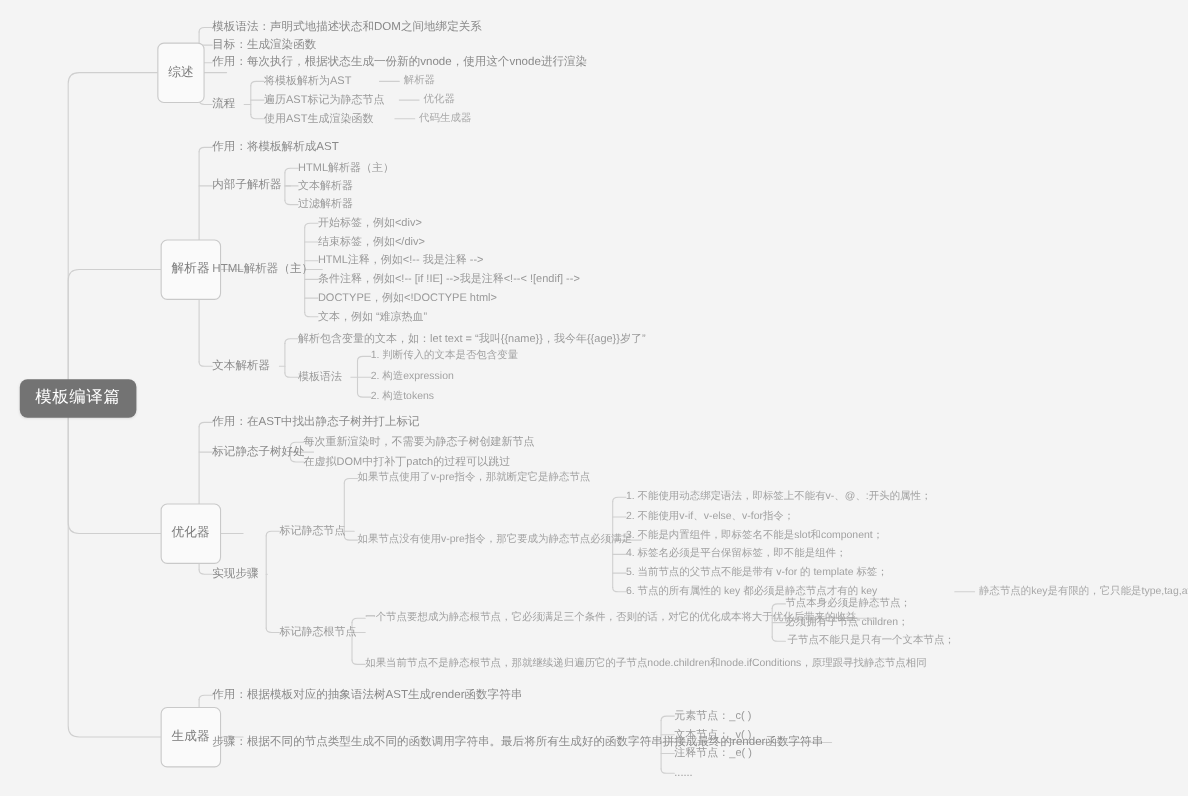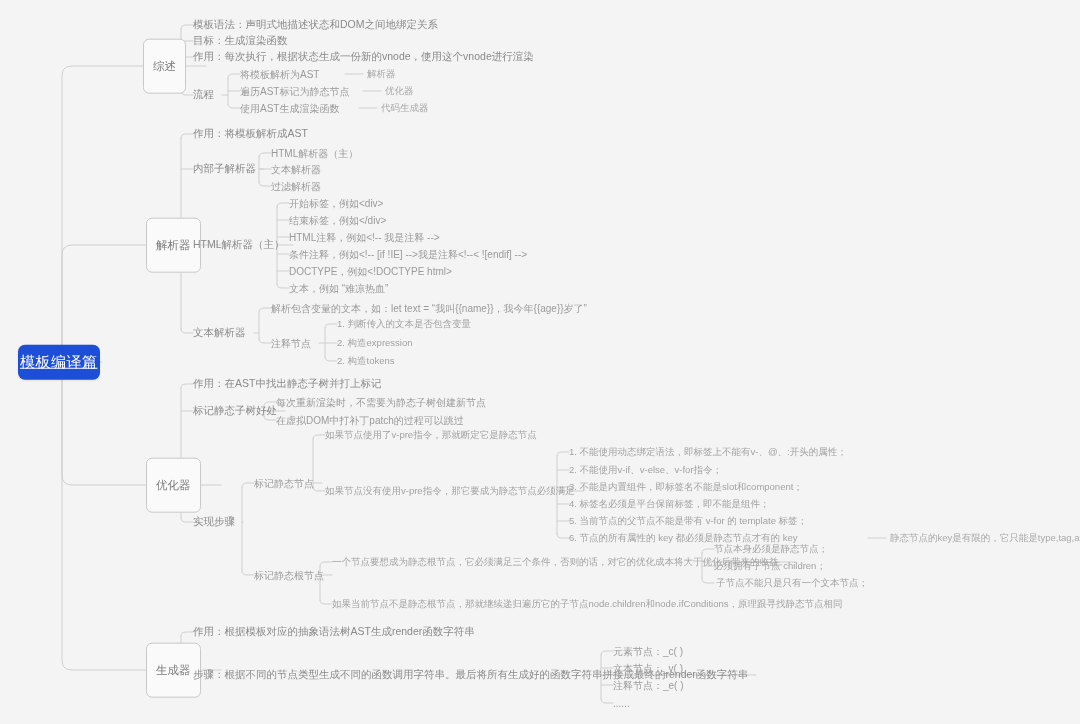--- a/index.html
+++ b/index.html
@@ -28,28 +28,27 @@
   }
   .node {
     position: absolute;
     white-space: nowrap;
     color: #8d8d8d;
     line-height: 1.1;
     transform: translateY(-50%);
   }
   
   .node.root {
-    background: #1d4ed8;
+    background: #737373;
     color: #ffffff;
     border-radius: 7px;
-    padding: 9px 2px;
+    padding: 9px 14px;
     font-size: 15px;
     letter-spacing: 0.5px;
     box-shadow: 0 1px 2px rgba(0,0,0,0.08);
-    text-decoration: underline;
   }
   
   .node.lvl1 {
     background: #fafafa;
     border: 1px solid #c9c9c9;
     border-radius: 6px;
     padding: 20px 9px;
     font-size: 11.5px;
     color: #7a7a7a;
   }
@@ -191,21 +190,21 @@
       <div class="node lvl3" style="left: 271px; top: 186px;">过滤解析器</div>
       <div class="node lvl2" style="left: 193px; top: 245px;">HTML解析器（主）</div>
       <div class="node lvl3" style="left: 289px; top: 203px;">开始标签，例如&lt;div&gt;</div>
       <div class="node lvl3" style="left: 289px; top: 220px;">结束标签，例如&lt;/div&gt;</div>
       <div class="node lvl3" style="left: 289px; top: 237px;">HTML注释，例如&lt;!-- 我是注释 --&gt;</div>
       <div class="node lvl3" style="left: 289px; top: 254px;">条件注释，例如&lt;!-- [if !IE] --&gt;我是注释&lt;!--&lt; ![endif] --&gt;</div>
       <div class="node lvl3" style="left: 289px; top: 271px;">DOCTYPE，例如&lt;!DOCTYPE html&gt;</div>
       <div class="node lvl3" style="left: 289px; top: 288px;">文本，例如 “难凉热血”</div>
       <div class="node lvl2" style="left: 193px; top: 333px;">文本解析器</div>
       <div class="node lvl3" style="left: 271px; top: 308px;">解析包含变量的文本，如：let text = “我叫{{name}}，我今年{{age}}岁了”</div>
-      <div class="node lvl3" style="left: 271px; top: 343px;">注释节点</div>
+      <div class="node lvl3" style="left: 271px; top: 343px;">模板语法</div>
       <div class="node lvl4" style="left: 337px; top: 324px;">1. 判断传入的文本是否包含变量</div>
       <div class="node lvl4" style="left: 337px; top: 343px;">2. 构造expression</div>
       <div class="node lvl4" style="left: 337px; top: 361px;">2. 构造tokens</div>
       <div class="node lvl2" style="left: 193px; top: 384px;">作用：在AST中找出静态子树并打上标记</div>
       <div class="node lvl2" style="left: 193px; top: 411px;">标记静态子树好处</div>
       <div class="node lvl3" style="left: 276px; top: 402px;">每次重新渲染时，不需要为静态子树创建新节点</div>
       <div class="node lvl3" style="left: 276px; top: 420px;">在虚拟DOM中打补丁patch的过程可以跳过</div>
       <div class="node lvl2" style="left: 193px; top: 522px;">实现步骤</div>
       <div class="node lvl3" style="left: 254px; top: 483px;">标记静态节点</div>
       <div class="node lvl4" style="left: 325px; top: 435px;">如果节点使用了v-pre指令，那就断定它是静态节点</div>

